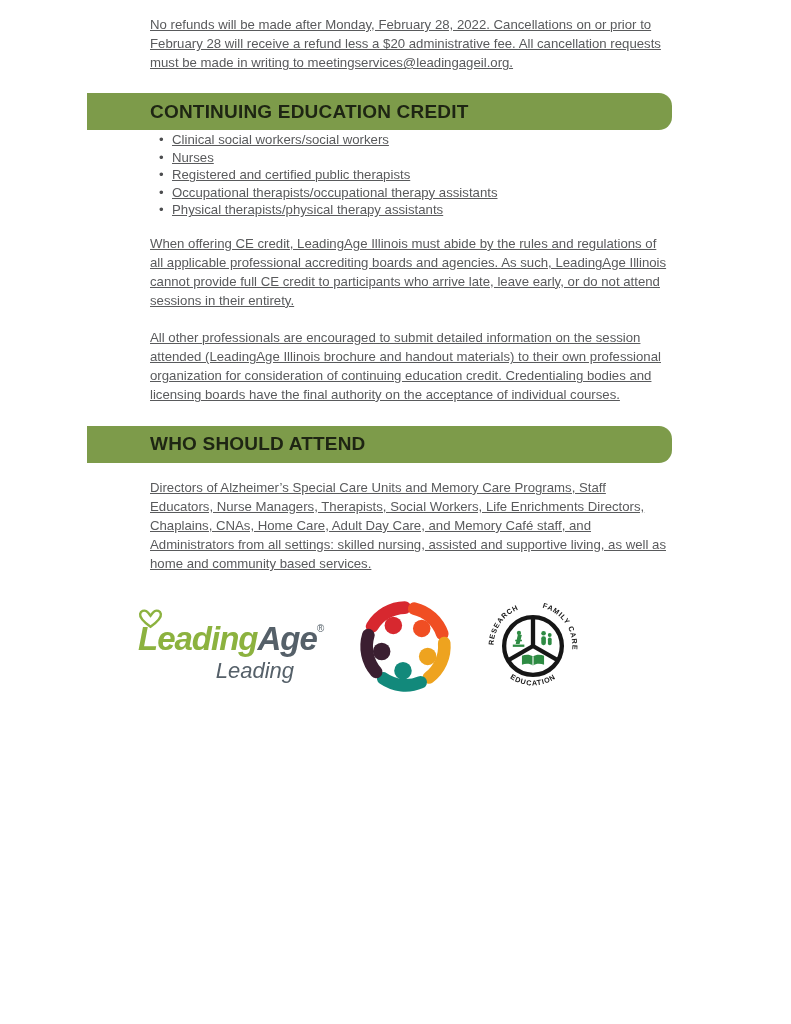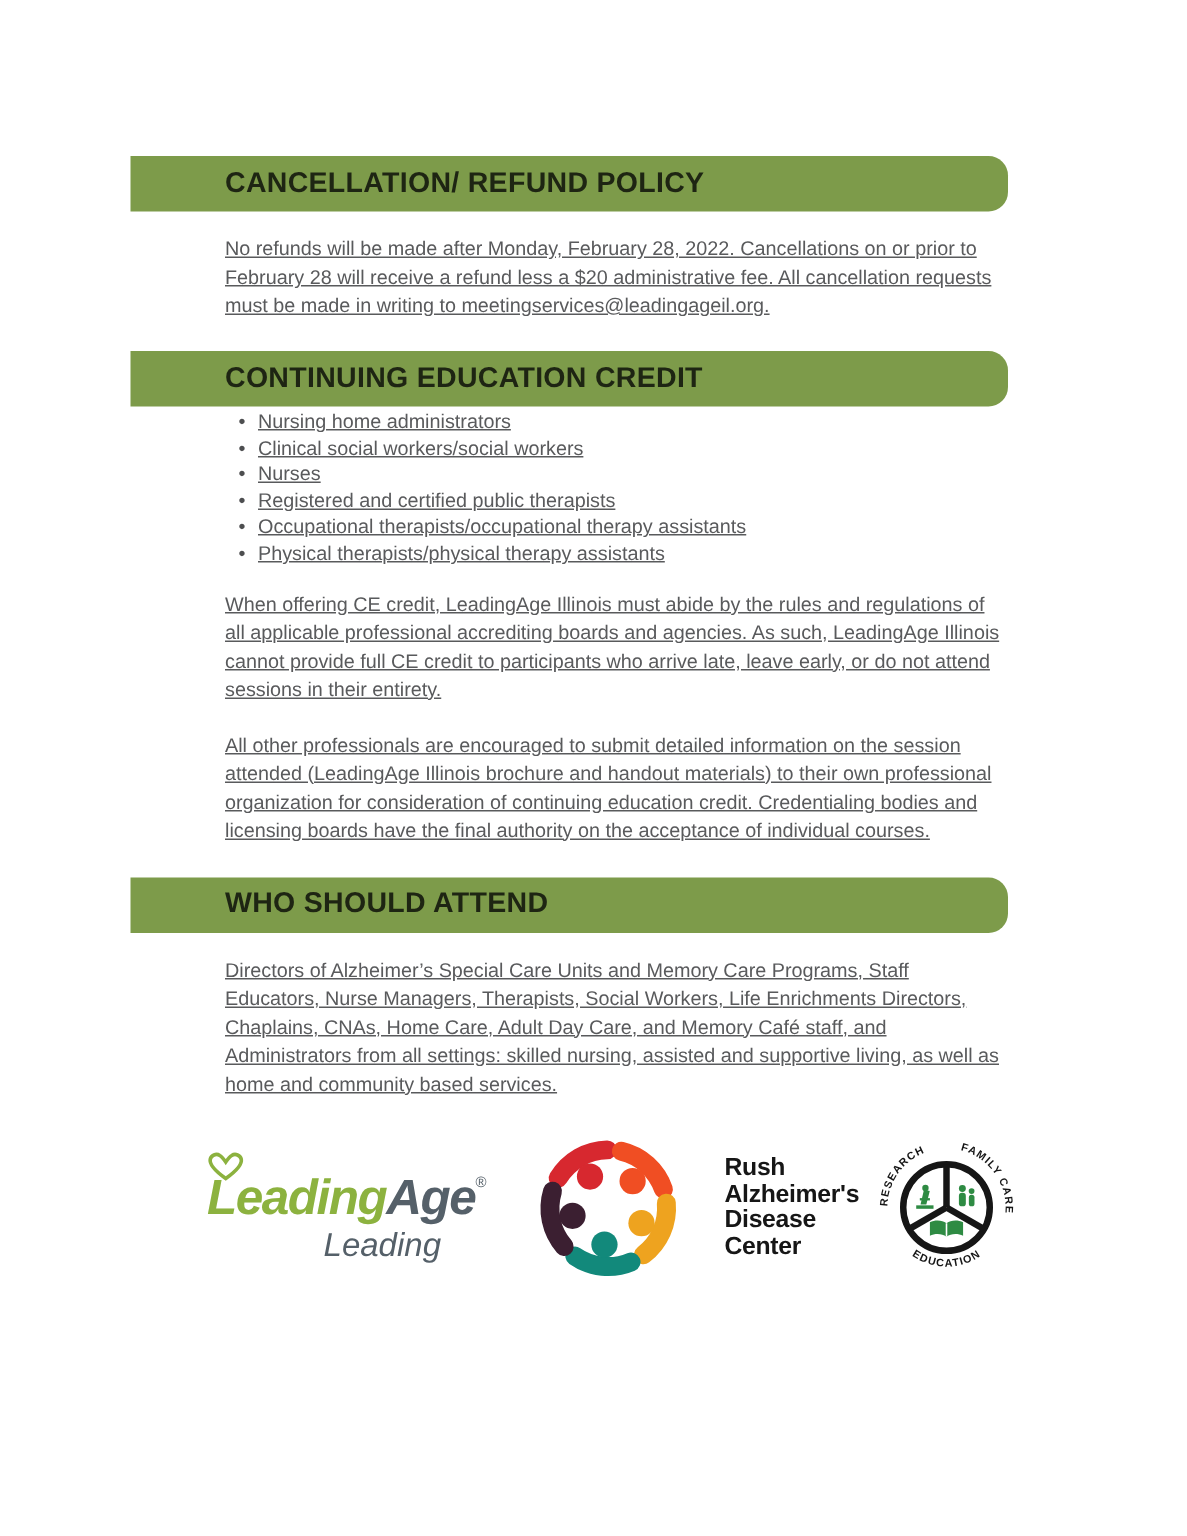--- a/index.html
+++ b/index.html
@@ -112,35 +112,31 @@
     letter-spacing: 0.8px;
     fill: var(--rush-black, #161616);
   }
 </style>
 </head>
 <body>
 
 <div class="page">
 
   <section>
-    <div class="bar bar-1">
-      <h2>CANCELLATION/ REFUND POLICY</h2>
-    </div>
     <div class="textcol">
       <p class="mt-after-bar">No refunds will be made after Monday, February 28, 2022. Cancellations on or prior to February 28 will receive a refund less a $20 administrative fee. All cancellation requests must be made in writing to meetingservices@leadingageil.org.</p>
     </div>
   </section>
 
   <section>
     <div class="bar bar-2">
       <h2>CONTINUING EDUCATION CREDIT</h2>
     </div>
     <div class="textcol">
       <ul class="bullets">
-        <li>Nursing home administrators</li>
         <li>Clinical social workers/social workers</li>
         <li>Nurses</li>
         <li>Registered and certified public therapists</li>
         <li>Occupational therapists/occupational therapy assistants</li>
         <li>Physical therapists/physical therapy assistants</li>
       </ul>
       <p class="mt-para">When offering CE credit, LeadingAge Illinois must abide by the rules and regulations of all applicable professional accrediting boards and agencies. As such, LeadingAge Illinois cannot provide full CE credit to participants who arrive late, leave early, or do not attend sessions in their entirety.</p>
       <p class="mt-para2">All other professionals are encouraged to submit detailed information on the session attended (LeadingAge Illinois brochure and handout materials) to their own professional organization for consideration of continuing education credit. Credentialing bodies and licensing boards have the final authority on the acceptance of individual courses.</p>
     </div>
   </section>
@@ -175,26 +171,20 @@
         <path d="M -30.2 26.2 A 40 40 0 0 1 -38.2 -11.7" stroke="#3b1f31"></path>
       </g>
       <circle cx="-12.5" cy="-21.7" r="9" fill="#d7282f"></circle>
       <circle cx="16.7" cy="-18.6" r="9" fill="#f04e23"></circle>
       <circle cx="22.8" cy="10.2" r="9" fill="#eea31f"></circle>
       <circle cx="-2.6" cy="24.9" r="9" fill="#12897b"></circle>
       <circle cx="-24.5" cy="5.2" r="9" fill="#3b1f31"></circle>
     </svg>
 
     <div class="rush">
-      <div class="rush-lines">
-        <div>Rush</div>
-        <div>Alzheimer's</div>
-        <div>Disease</div>
-        <div>Center</div>
-      </div>
       <svg class="rush-emblem" viewBox="-52 -52 104 104">
         <defs>
           <path id="arcL" d="M -38.5 14.0 A 41 41 0 0 1 0 -41"></path>
           <path id="arcR" d="M 0 -41 A 41 41 0 0 1 38.5 14.0"></path>
           <path id="arcB" d="M -33.6 23.5 A 41 41 0 0 0 33.6 23.5"></path>
         </defs>
         <circle cx="0" cy="0" r="30" fill="none" stroke-width="4.5" stroke="#161616"></circle>
         <g stroke-width="4.5" stroke="#161616">
           <line x1="0" y1="-30" x2="0" y2="0"></line>
           <line x1="0" y1="0" x2="-26" y2="15"></line>

